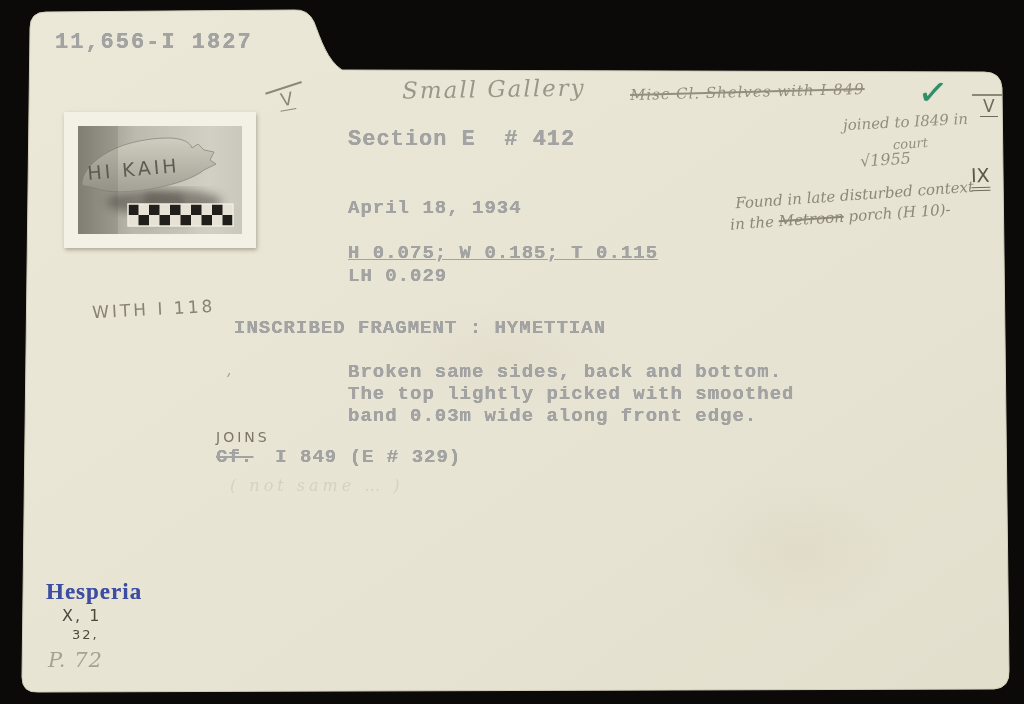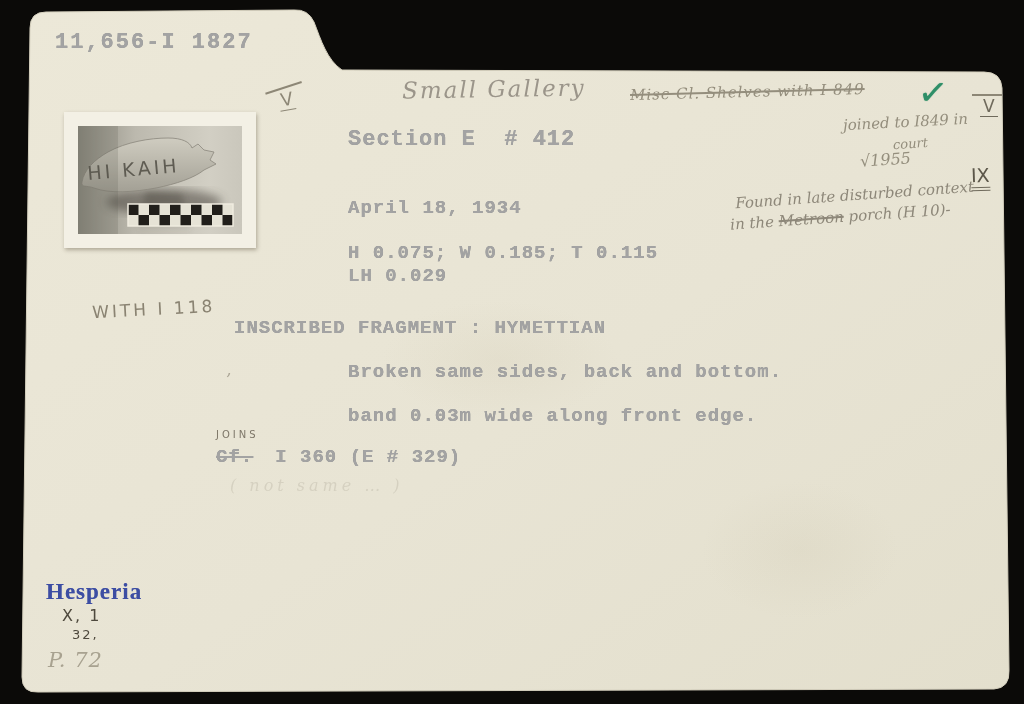--- a/index.html
+++ b/index.html
@@ -156,38 +156,39 @@
   </div>
 
   <div class="pencil" style="left:843px;top:113px;font-size:15px;transform:rotate(-3deg);">joined to I849 in</div>
   <div class="pencil" style="left:893px;top:136px;font-size:13px;transform:rotate(-4deg);">court</div>
   <div class="pencil" style="left:860px;top:150px;font-size:16px;transform:rotate(-4deg);">√1955</div>
 
   <div class="pencil-print dbl-underline" style="left:971px;top:164px;font-size:19px;color:#5c574a;transform:rotate(-2deg);">IX</div>
 
   <div class="typed" style="left:348px;top:127px;font-size:22px;">Section E  # 412</div>
   <div class="typed" style="left:348px;top:197px;font-size:19px;">April 18, 1934</div>
-  <div class="typed" style="left:348px;top:242px;font-size:19px;">H 0.075; W 0.185; T 0.115</div>
+  <div class="typed" style="left:348px;top:242px;font-size:19px;text-decoration:underline;">H 0.075; W 0.185; T 0.115</div>
   <div class="typed" style="left:348px;top:265px;font-size:19px;">LH 0.029</div>
 
   <div class="pencil" style="left:735px;top:186px;font-size:15px;transform:rotate(-4deg);color:#8d8779;">Found in late disturbed context</div>
   <div class="pencil" style="left:730px;top:208px;font-size:15px;transform:rotate(-4deg);color:#8d8779;"><span>in the </span><span class="struck">Metroon</span><span> porch (H 10)-</span></div>
 
   <div class="pencil-print" style="left:92px;top:299px;font-size:17px;letter-spacing:3px;transform:rotate(-3deg);color:#8a8372;">WITH I 118</div>
 
   <div class="typed" style="left:214px;top:317px;font-size:19px;margin-left:20px;">INSCRIBED FRAGMENT : HYMETTIAN</div>
 
   <div class="pencil" style="left:226px;top:370px;font-size:16px;color:#aba595;">’</div>
 
   <div class="typed" style="left:348px;top:361px;font-size:19px;">Broken same sides, back and bottom.</div>
+  <div class="typed" style="left:348px;top:383px;font-size:19px;">The top lightly picked with smoothed</div>
   <div class="typed" style="left:348px;top:405px;font-size:19px;">band 0.03m wide along front edge.</div>
 
-  <div class="pencil-print" style="left:216px;top:429px;font-size:10px;letter-spacing:3px;color:#7d7668;">JOINS</div>
+  <div class="pencil-print" style="left:216px;top:429px;font-size:14px;letter-spacing:3px;color:#7d7668;">JOINS</div>
   <div style="position:absolute;left:216px;top:446px;">
-    <span class="typed struck" style="position:static;font-size:19px;">Cf.</span><span class="typed" style="position:static;font-size:19px;margin-left:22px;">I 360 (E # 329)</span>
+    <span class="typed struck" style="position:static;font-size:19px;">Cf.</span><span class="typed" style="position:static;font-size:19px;margin-left:22px;">I 849 (E # 329)</span>
   </div>
 
   <div class="pencil" style="left:230px;top:476px;font-size:16px;opacity:0.22;letter-spacing:4px;">( not same … )</div>
 
   <div class="stamp" style="left:46px;top:579px;font-size:23px;">Hesperia</div>
   <div class="pencil-print" style="left:62px;top:606px;font-size:16px;color:#4e493d;letter-spacing:2px;">X, 1</div>
   <div class="pencil-print" style="left:72px;top:627px;font-size:13px;color:#4e493d;letter-spacing:2px;">32,</div>
   <div class="pencil" style="left:48px;top:648px;font-size:21px;color:#a8a290;letter-spacing:1px;">P. 72</div>
 
 </div>

